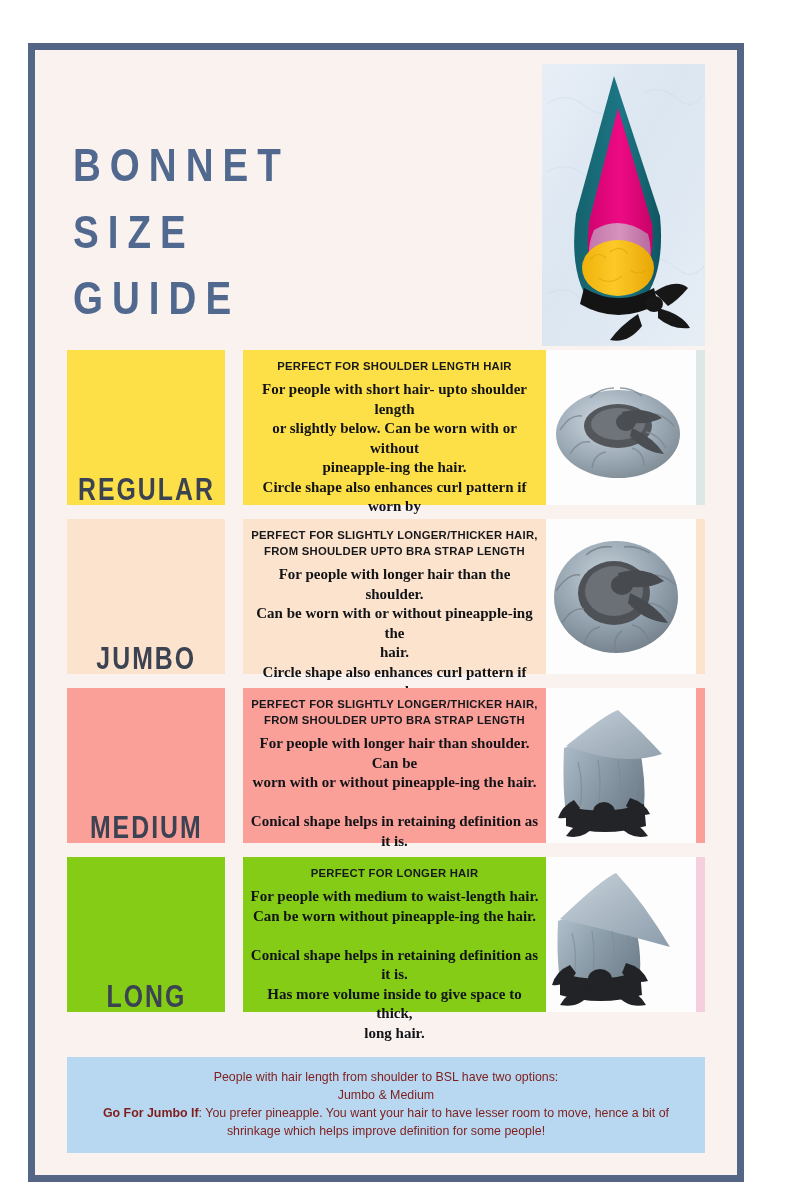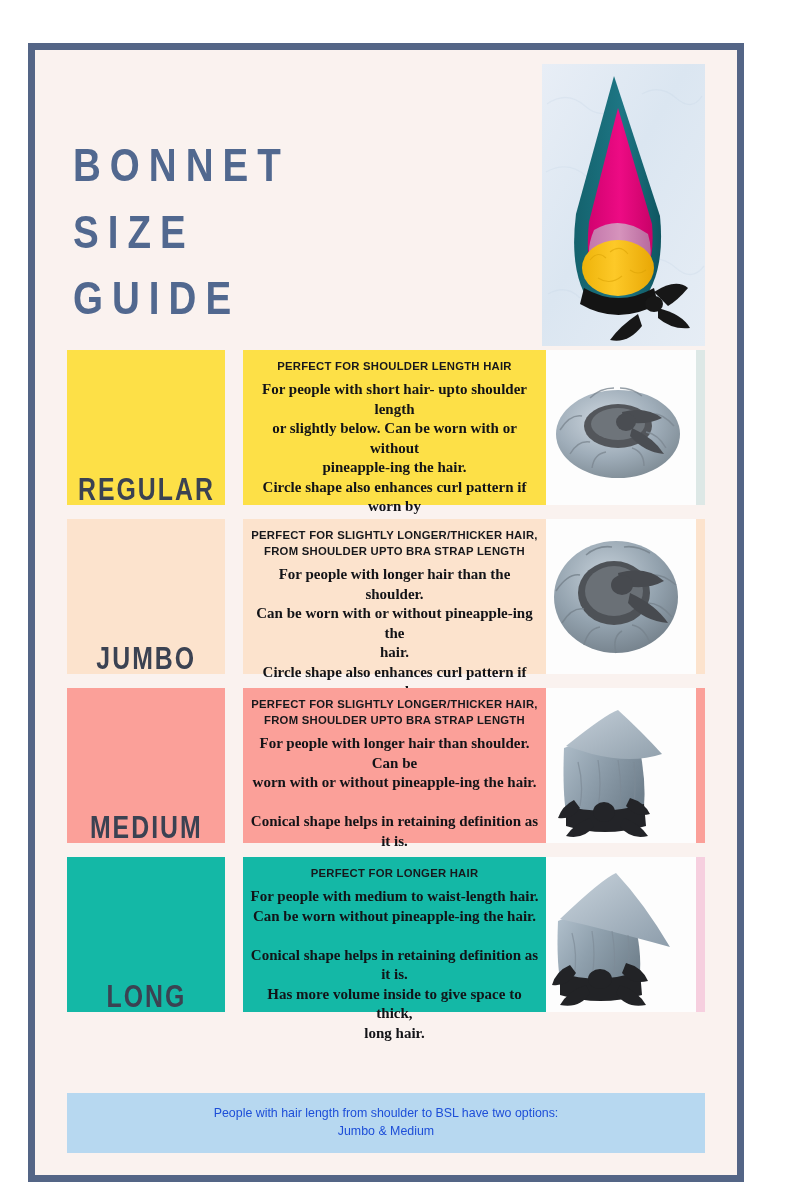--- a/index.html
+++ b/index.html
@@ -136,21 +136,21 @@
     display: flex;
     align-items: center;
     justify-content: center;
   }
   .photo svg { display: block; width: 100%; height: 100%; }
 
   
   .tint-regular .size-box, .tint-regular .desc { background: #fde047; }
   .tint-jumbo   .size-box, .tint-jumbo .desc   { background: #fce3cd; }
   .tint-medium  .size-box, .tint-medium .desc  { background: #fba099; }
-  .tint-long    .size-box, .tint-long .desc    { background: #14b8a6; }
+  .tint-long    .size-box, .tint-long .desc    { background: #84cc16; }
 
   .tint-regular .strip { background: #dde8e6; }
   .tint-jumbo   .strip { background: #fce3cd; }
   .tint-medium  .strip { background: #fba099; }
   .tint-long    .strip { background: #f6cfdf; }
 
   .strip {
     flex: 0 0 9px;
     width: 9px;
   }
@@ -164,21 +164,21 @@
     background: #b7d8f0;
     padding: 11px 14px 13px 14px;
     box-sizing: border-box;
     text-align: center;
   }
   .footer p {
     margin: 0;
     font-family: "Liberation Sans", sans-serif;
     font-size: 12.4px;
     line-height: 1.46;
-    color: #1d4ed8;
+    color: #7f1d1d;
   }
   .footer .b { font-weight: 700; }
 </style>
 </head>
 <body>
 
 <div class="poster">
   <div class="inner">
 
     <div class="header">
@@ -448,16 +448,17 @@
           </div>
           <div class="strip"></div>
         </div>
       </div>
 
     </div>
 
     <div class="footer">
       <p>People with hair length from shoulder to BSL have two options:</p>
       <p>Jumbo &amp; Medium</p>
+      <p><span class="b">Go For Jumbo If</span><span>: You prefer pineapple. You want your hair to have lesser room to move, hence a bit of shrinkage which helps improve definition for some people!</span></p>
     </div>
 
   </div>
 </div>
 
 </body></html>

